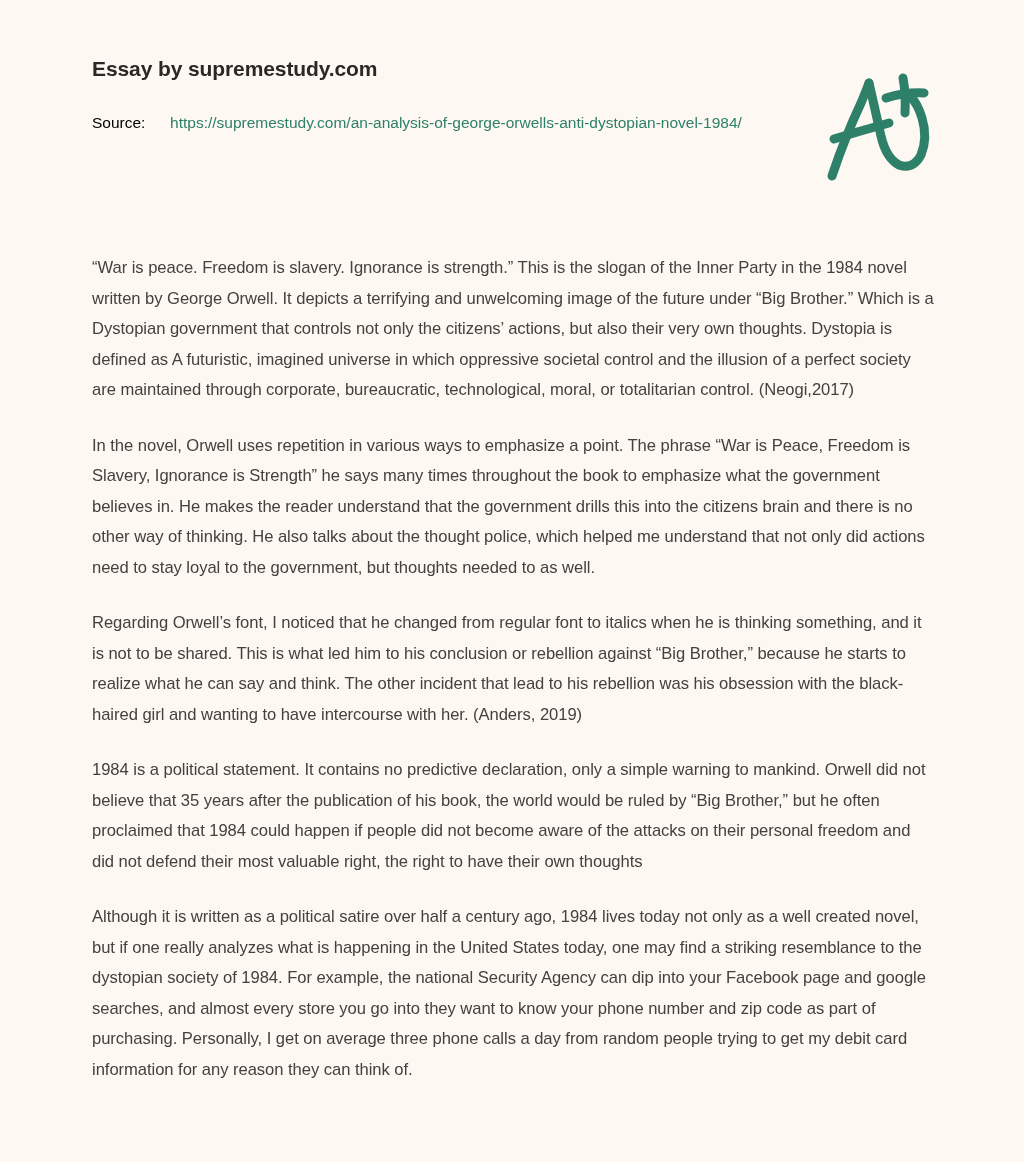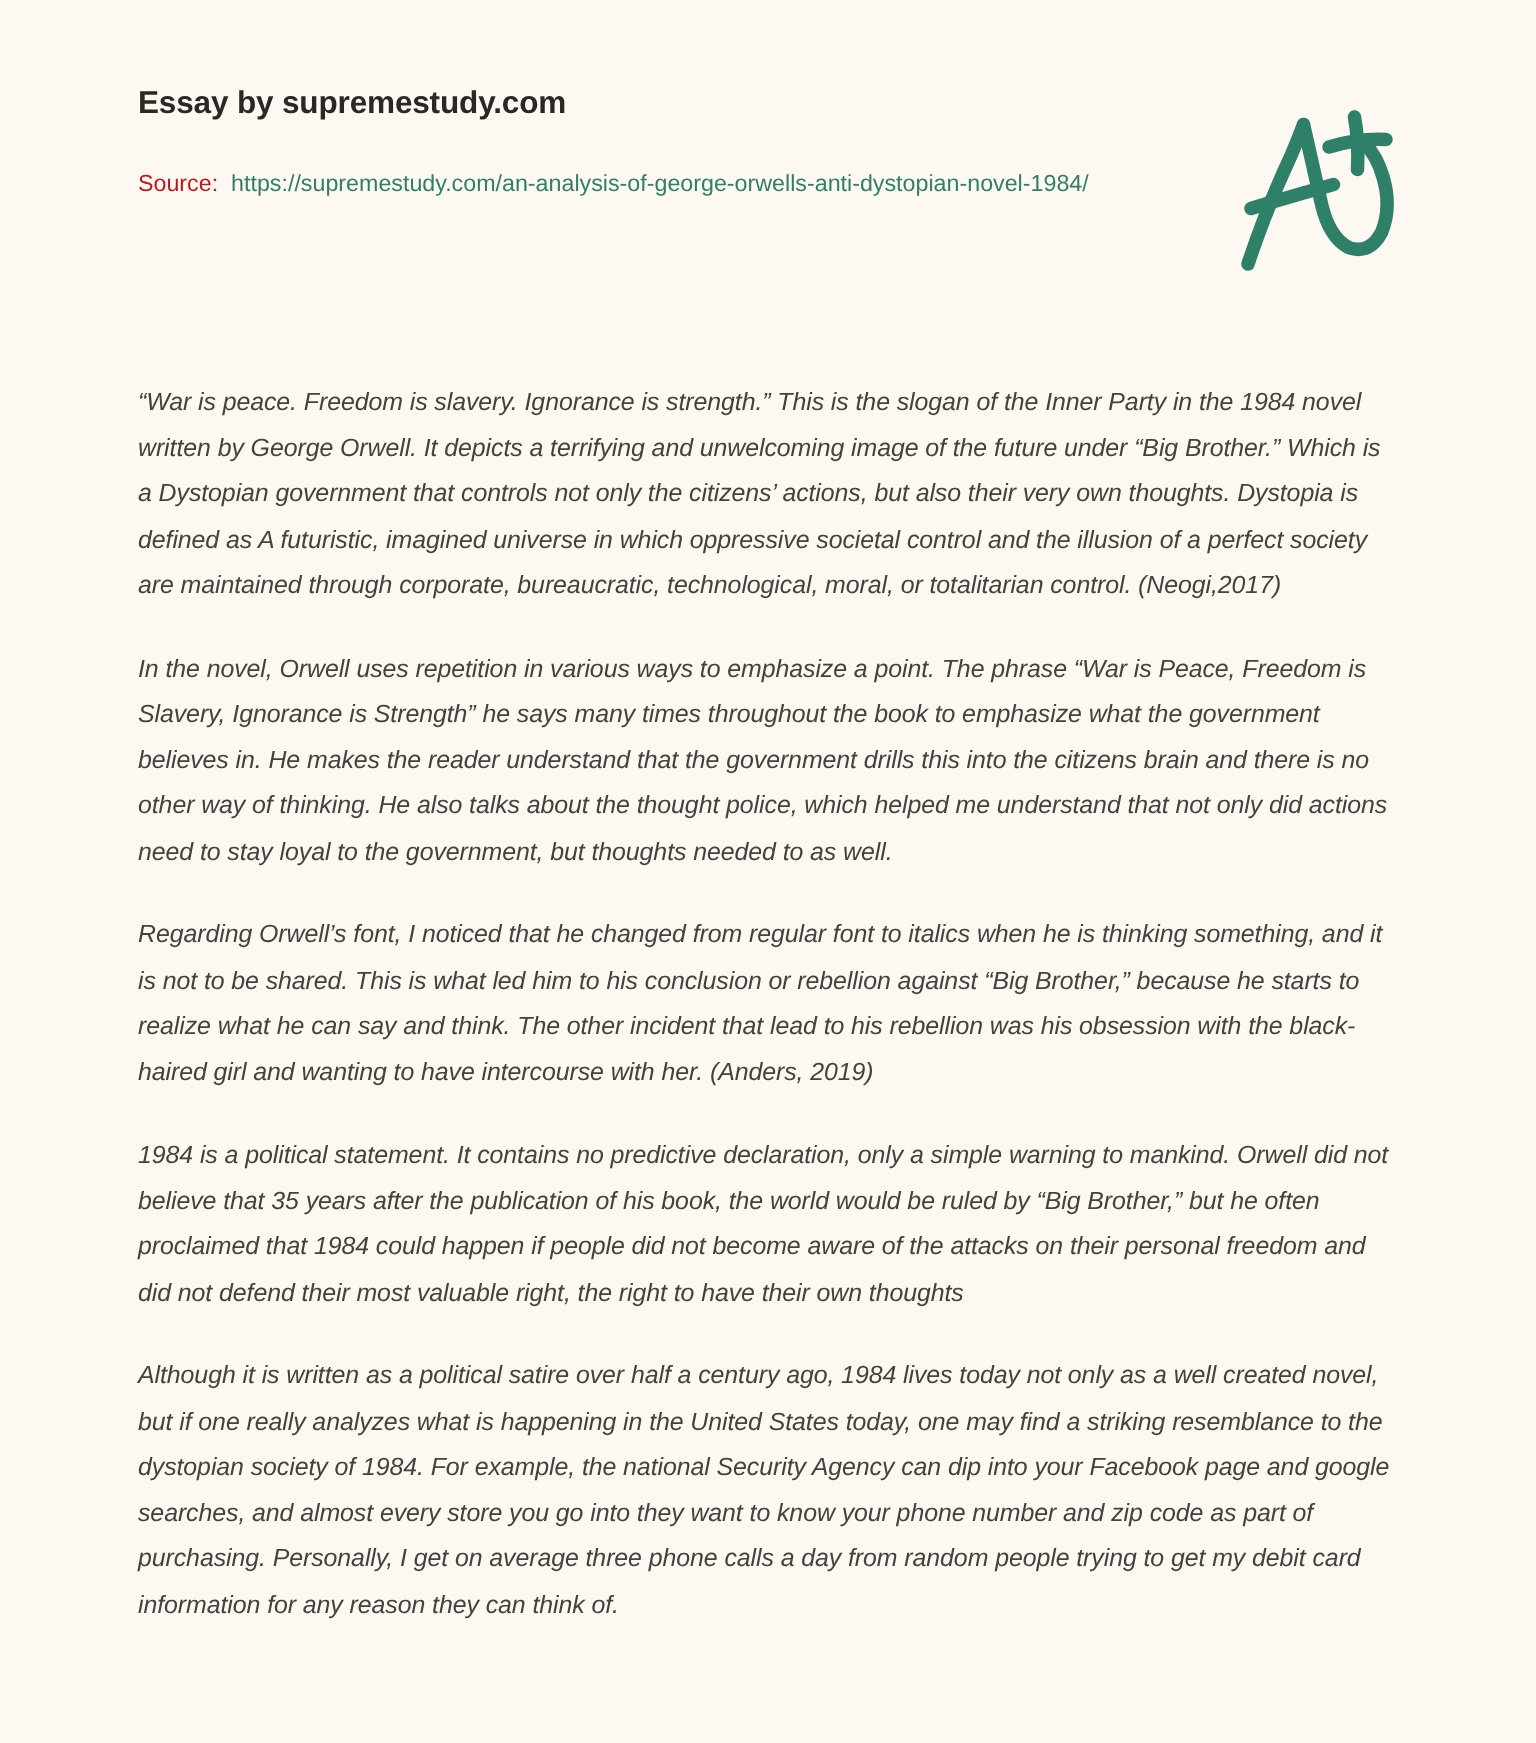--- a/index.html
+++ b/index.html
@@ -49,26 +49,27 @@
     left: 92px;
     top: 108px;
     width: 680px;
     font-size: 15.5px;
     line-height: 29px;
     color: #8b8680;
     word-break: break-word;
   }
 
   .source-label {
-    color: #b91c1c;
+    color: #000000;
   }
 
   .source-url {
     color: #2f8069;
     text-decoration: none;
+    margin-left: 16px;
   }
 
   .logo {
     position: absolute;
     left: 818px;
     top: 58px;
     width: 118px;
     height: 126px;
   }
   .logo svg {
@@ -94,21 +95,20 @@
     color: #1d1b19;
     max-width: 800px;
   }
 
   .article-body p {
     margin: 0 0 25px 0;
     font-size: 16.6px;
     line-height: 30.5px;
     color: #44413e;
     letter-spacing: -0.05px;
-    font-style: italic;
   }
 
   .article-body p:last-child {
     margin-bottom: 0;
   }
 </style>
 </head>
 <body>
 
 <div class="page">

